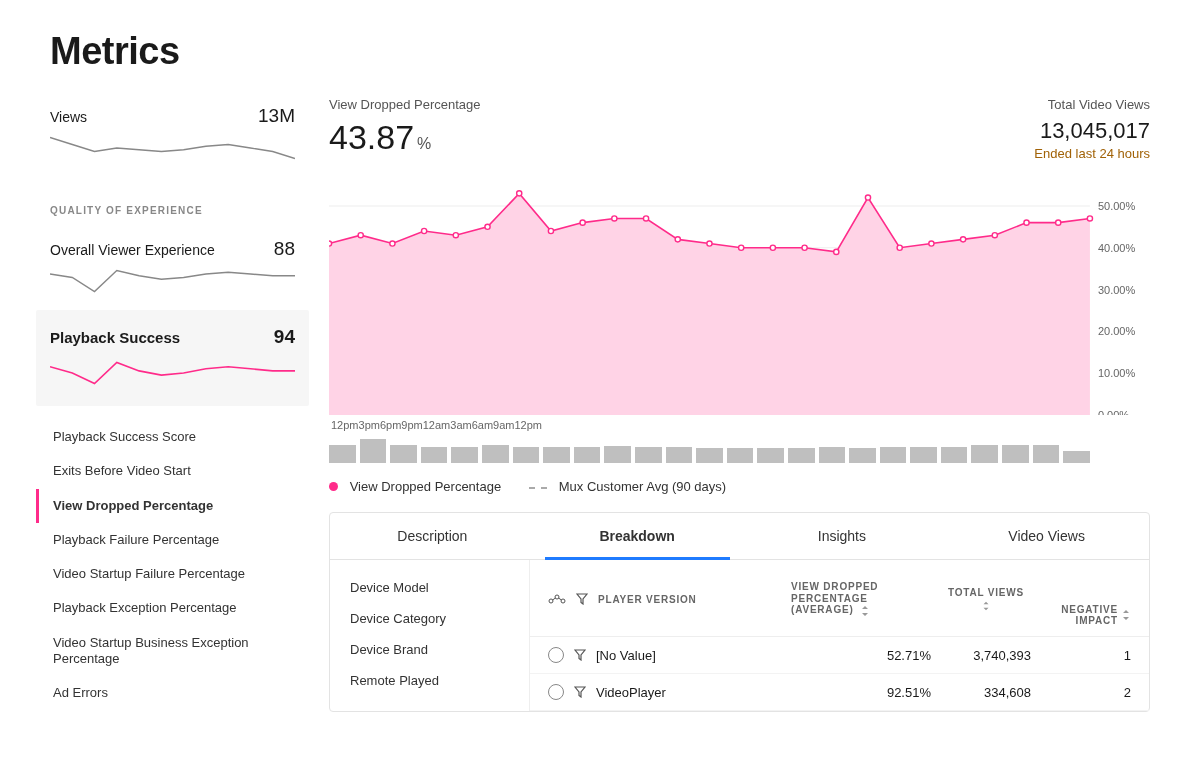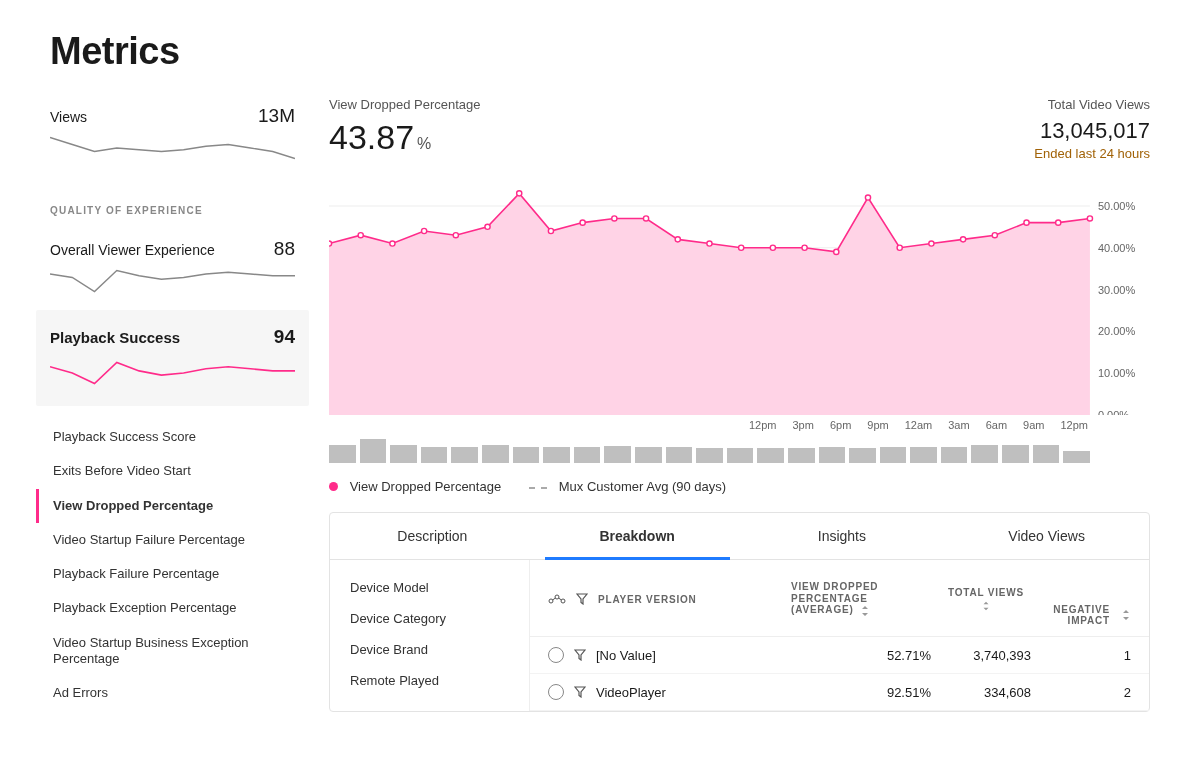--- a/index.html
+++ b/index.html
@@ -93,21 +93,21 @@
   .mh-left .mh-label { font-size: 13px; color: #555; }
   .mh-left .mh-value { font-size: 34px; font-weight: 500; margin-top: 6px; }
   .mh-left .mh-unit { font-size: 16px; font-weight: 400; margin-left: 3px; color:#555;}
   .mh-right { text-align: right; }
   .mh-right .mh-label { font-size: 13px; color: #555; }
   .mh-right .mh-value { font-size: 22px; font-weight: 500; margin-top: 6px; }
   .mh-right .mh-sub { font-size: 13px; color: #a16207; margin-top: 2px; }
 
   .chart-wrap { margin-top: 24px; }
   .main-chart { width: 100%; height: 230px; display:block; }
-  .x-ticks { display:flex; justify-content:flex-end; font-size:11px; color:#666; margin-top:4px; padding: 0 2px 0 2px; width: calc(100% - 60px); gap: 16px; }
+  .x-ticks { display:flex; justify-content:flex-start; font-size:11px; color:#666; margin-top:4px; padding: 0 2px 0 2px; width: calc(100% - 60px); }
   .histo { display:flex; gap:4px; margin-top:8px; height:24px; align-items:flex-end; width: calc(100% - 60px); }
   .histo div { flex:1; background:#bfbfbf; }
 
   .legend { display:flex; gap:28px; align-items:center; margin-top:16px; font-size:13px; color:#333; }
   .legend .dot { width:9px; height:9px; border-radius:50%; background:#ff2b8a; display:inline-block; margin-right:8px; }
   .legend .dash { display:inline-block; width:18px; border-top:2px dashed #aaa; margin-right:8px; vertical-align:middle; }
 
   .panel {
     border: 1px solid #e3e3e3;
     border-radius: 4px;
@@ -137,21 +137,21 @@
     font-size: 10px;
     letter-spacing: 0.8px;
     color: #666;
     font-weight: 600;
     border-bottom: 1px solid #eee;
     gap: 10px;
   }
   .bd-head .col-name { flex:1; display:flex; align-items:center; gap:10px;}
   .bd-head .col-a { width:140px; text-align:left; line-height:1.15;}
   .bd-head .col-b { width:90px; text-align:right; display:flex; align-items:center; justify-content:flex-end; gap:3px;flex-direction:column;}
-  .bd-head .col-c { width:90px; text-align:right; display:flex; align-items:center; justify-content:space-between; gap:11px;margin-top:32px;}
+  .bd-head .col-c { width:90px; text-align:right; display:flex; align-items:center; justify-content:space-between; gap:3px;margin-top:32px;}
   .bd-row {
     display:flex;
     align-items:center;
     padding: 10px 18px;
     font-size: 13px;
     gap: 10px;
     border-bottom: 1px solid #f3f3f3;
   }
   .bd-row .radio { width:16px; height:16px; border:1.5px solid #888; border-radius:50%; flex:0 0 16px;}
   .bd-row .rname { flex:1; display:flex; align-items:center; gap:10px;}
@@ -203,22 +203,22 @@
         </div>
         <svg class="spark" width="245" height="30" viewBox="0 0 245 30">
           <polyline id="spark-playback" fill="none" stroke="#ff2b8a" stroke-width="1.6" points="0.0,8.7 22.3,15.0 44.5,25.5 66.8,4.5 89.1,12.9 111.4,17.1 133.6,15.0 155.9,10.8 178.2,8.7 200.5,10.8 222.7,12.9 245.0,12.9"></polyline>
         </svg>
       </div>
 
       <div class="sub-list" id="sub-list">
           <div class="sub-item">Playback Success Score</div>
           <div class="sub-item">Exits Before Video Start</div>
           <div class="sub-item active">View Dropped Percentage</div>
+          <div class="sub-item">Playback Failure Percentage</div>
           <div class="sub-item">Video Startup Failure Percentage</div>
-          <div class="sub-item">Playback Failure Percentage</div>
           <div class="sub-item">Playback Exception Percentage</div>
           <div class="sub-item">Video Startup Business Exception Percentage</div>
           <div class="sub-item">Ad Errors</div>
         </div>
 
     </aside>
 
     <main class="main">
 
       <div class="main-header">

